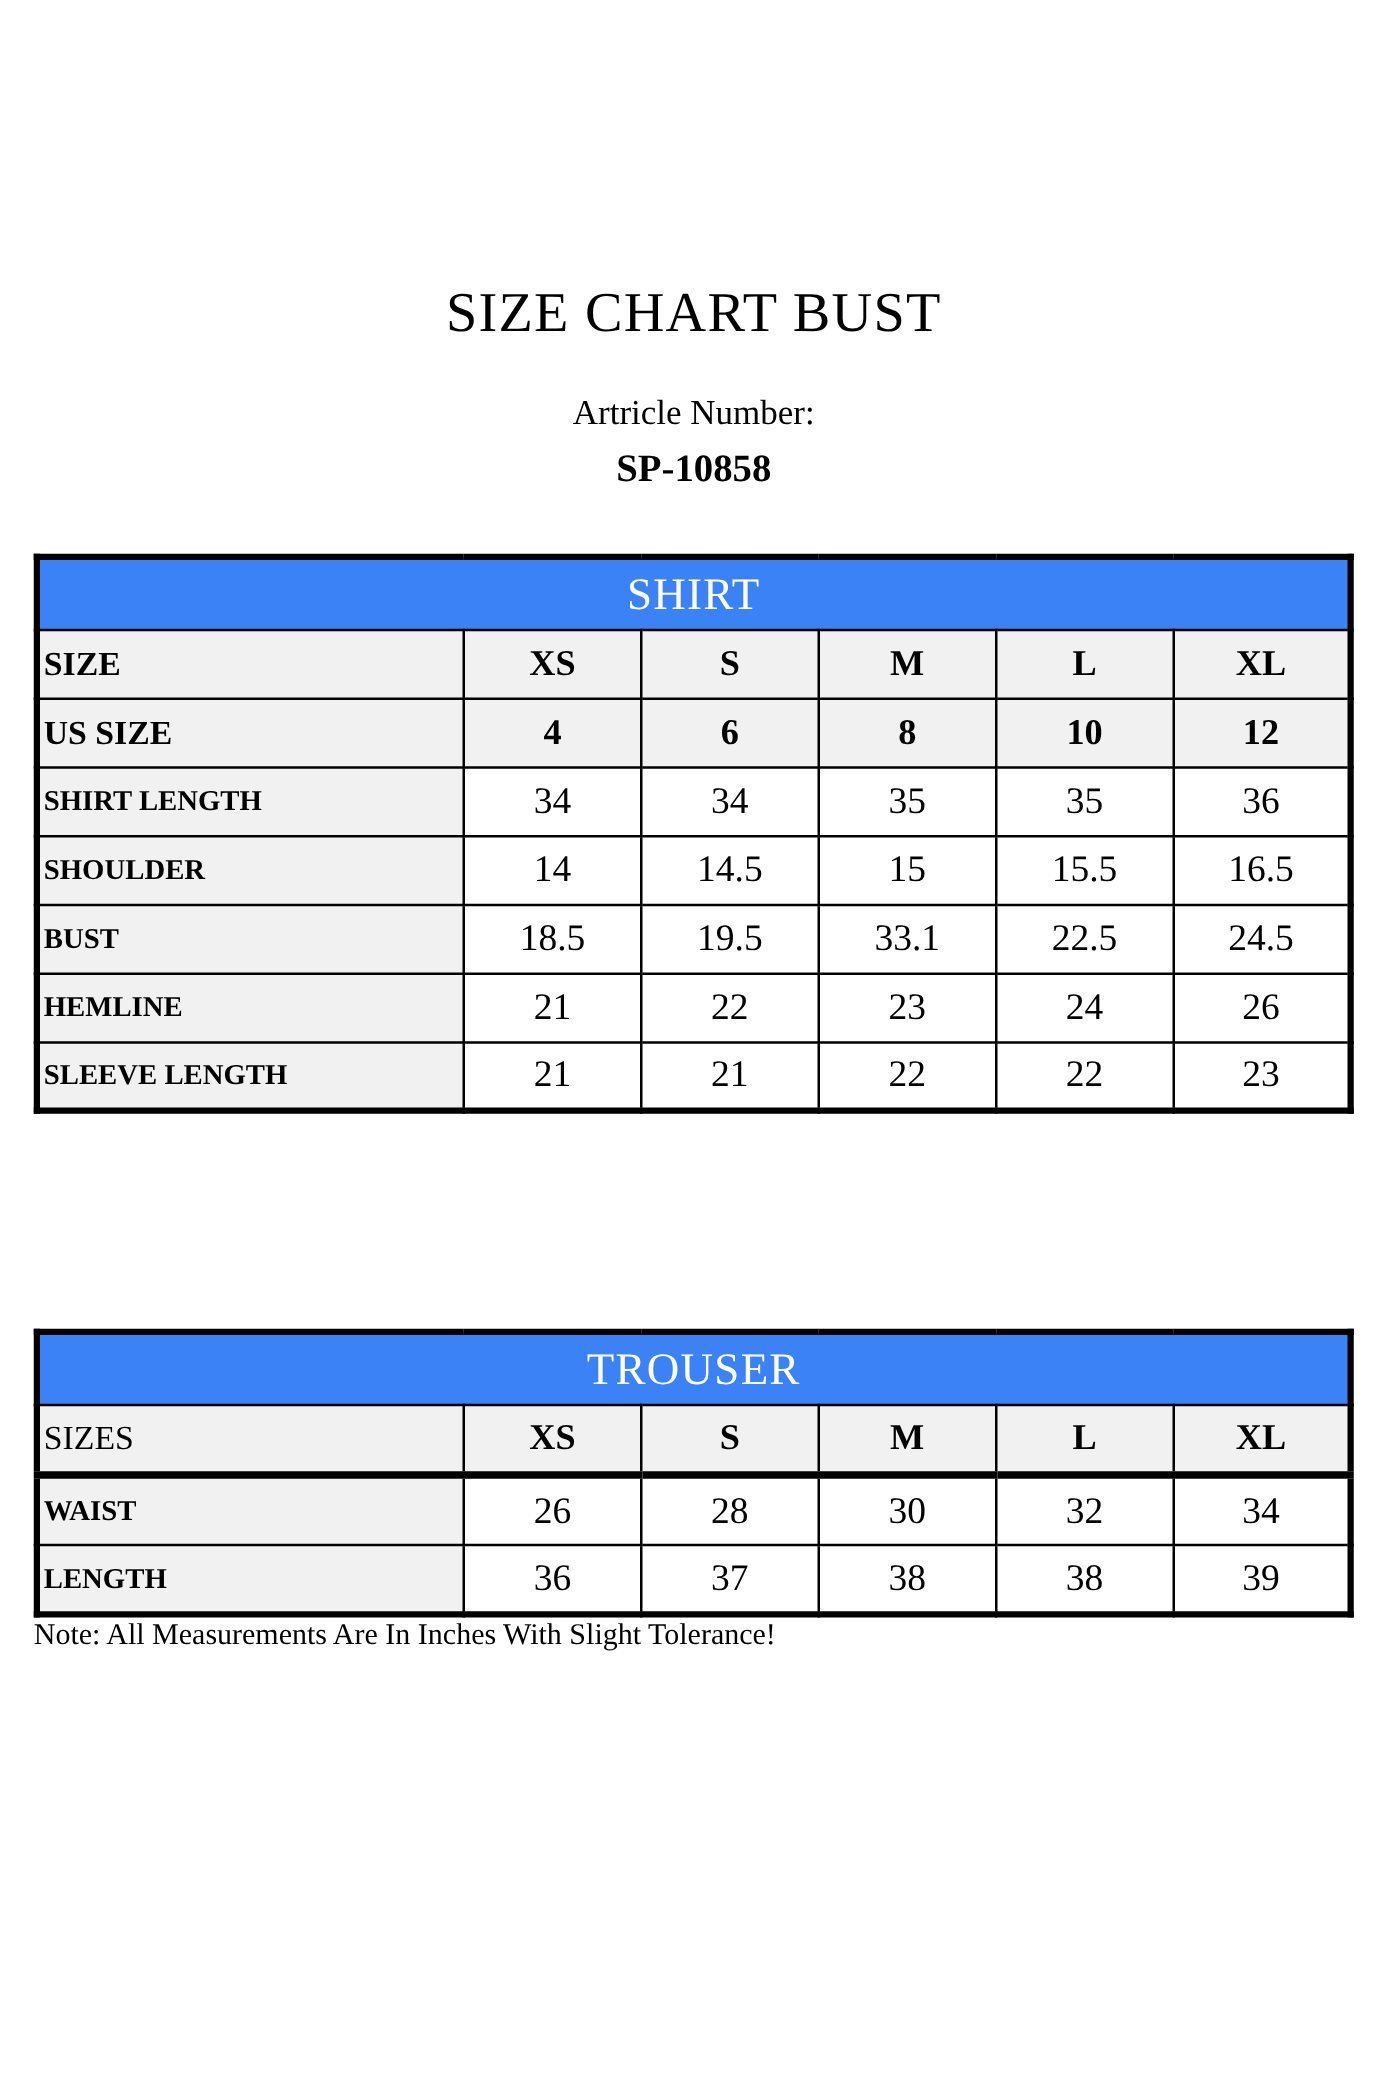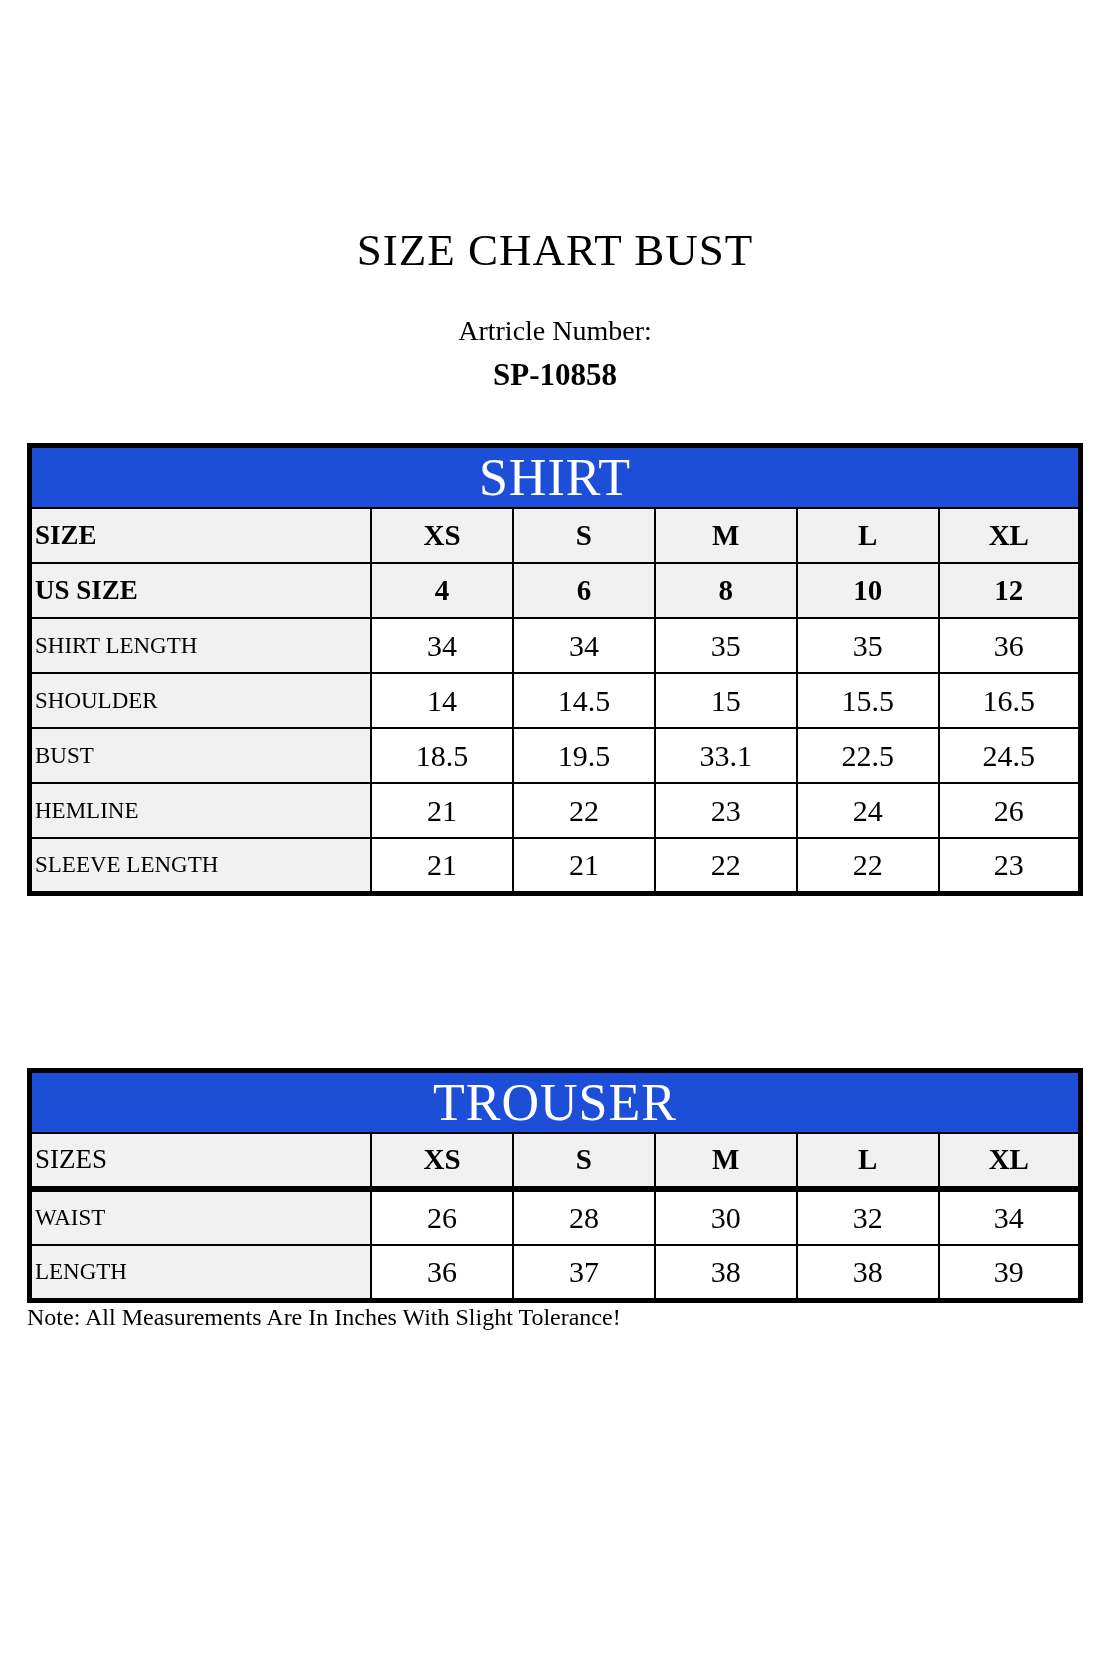--- a/index.html
+++ b/index.html
@@ -42,37 +42,37 @@
     width: 100%;
     border-collapse: collapse;
     border: 5px solid #000000;
     table-layout: fixed;
   }
   table.size-table.shirt { margin-top: 53px; }
   table.size-table.trouser { margin-top: 172px; }
   col.label-col { width: 32.5%; }
   col.value-col { width: 13.5%; }
   th.table-banner {
-    background: #1d4ed8;
+    background: #3b82f6;
     color: #ffffff;
-    font-size: 52px;
+    font-size: 36px;
     font-weight: normal;
     height: 58px;
     text-align: center;
     vertical-align: middle;
     letter-spacing: 1px;
   }
   td {
     border: 2px solid #000000;
     vertical-align: middle;
     height: 55px;
     background: #ffffff;
   }
   table.trouser td { height: 56px; }
-  td.shaded { background: #f1f1f1; }
+  td.shaded { background: #f1f1f1; font-weight: bold; }
   td.label-cell {
     text-align: left;
     padding-left: 3px;
     font-size: 23px;
   }
   td.value-cell {
     text-align: center;
     font-size: 30px;
   }
   tr.bold-row td.label-cell { font-size: 27px; font-weight: bold; }

